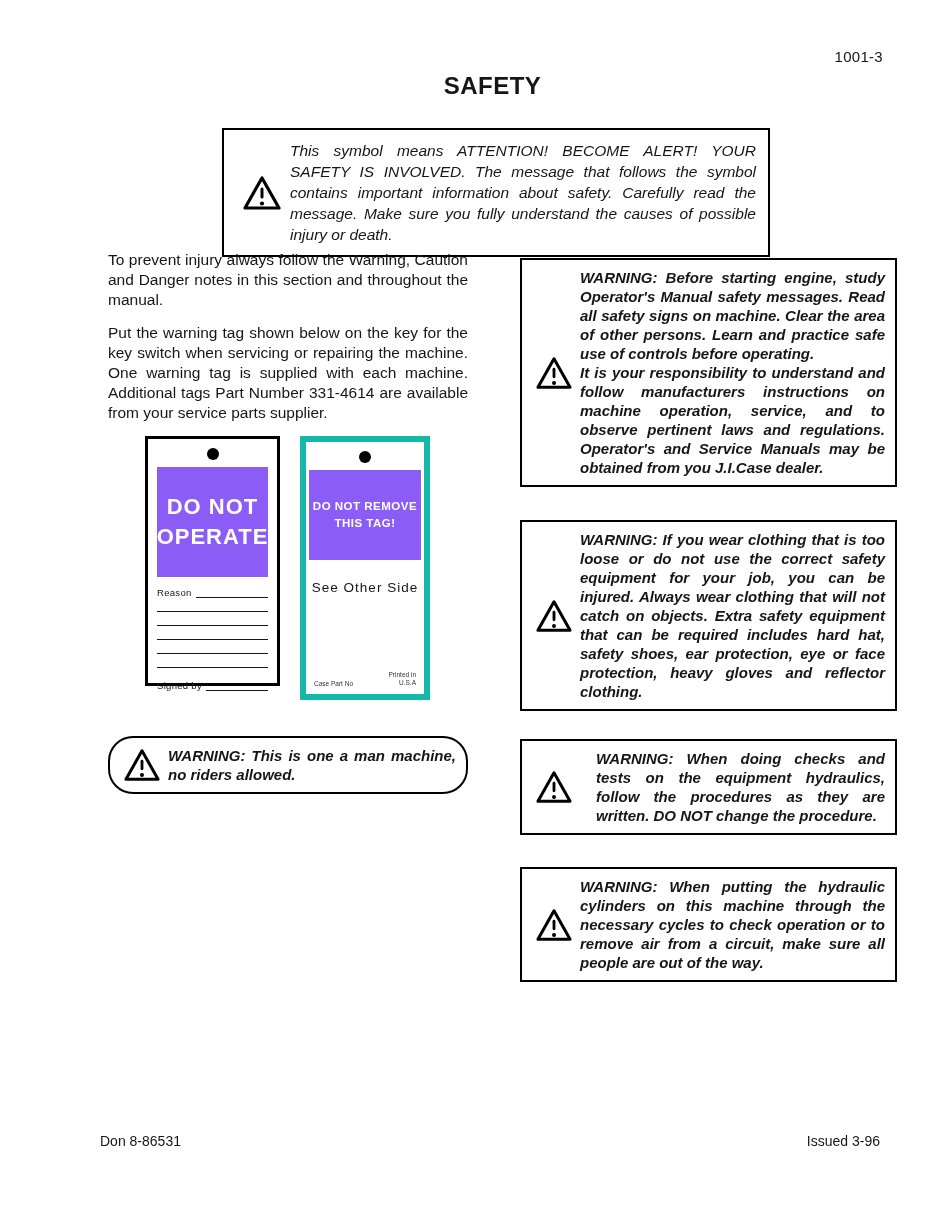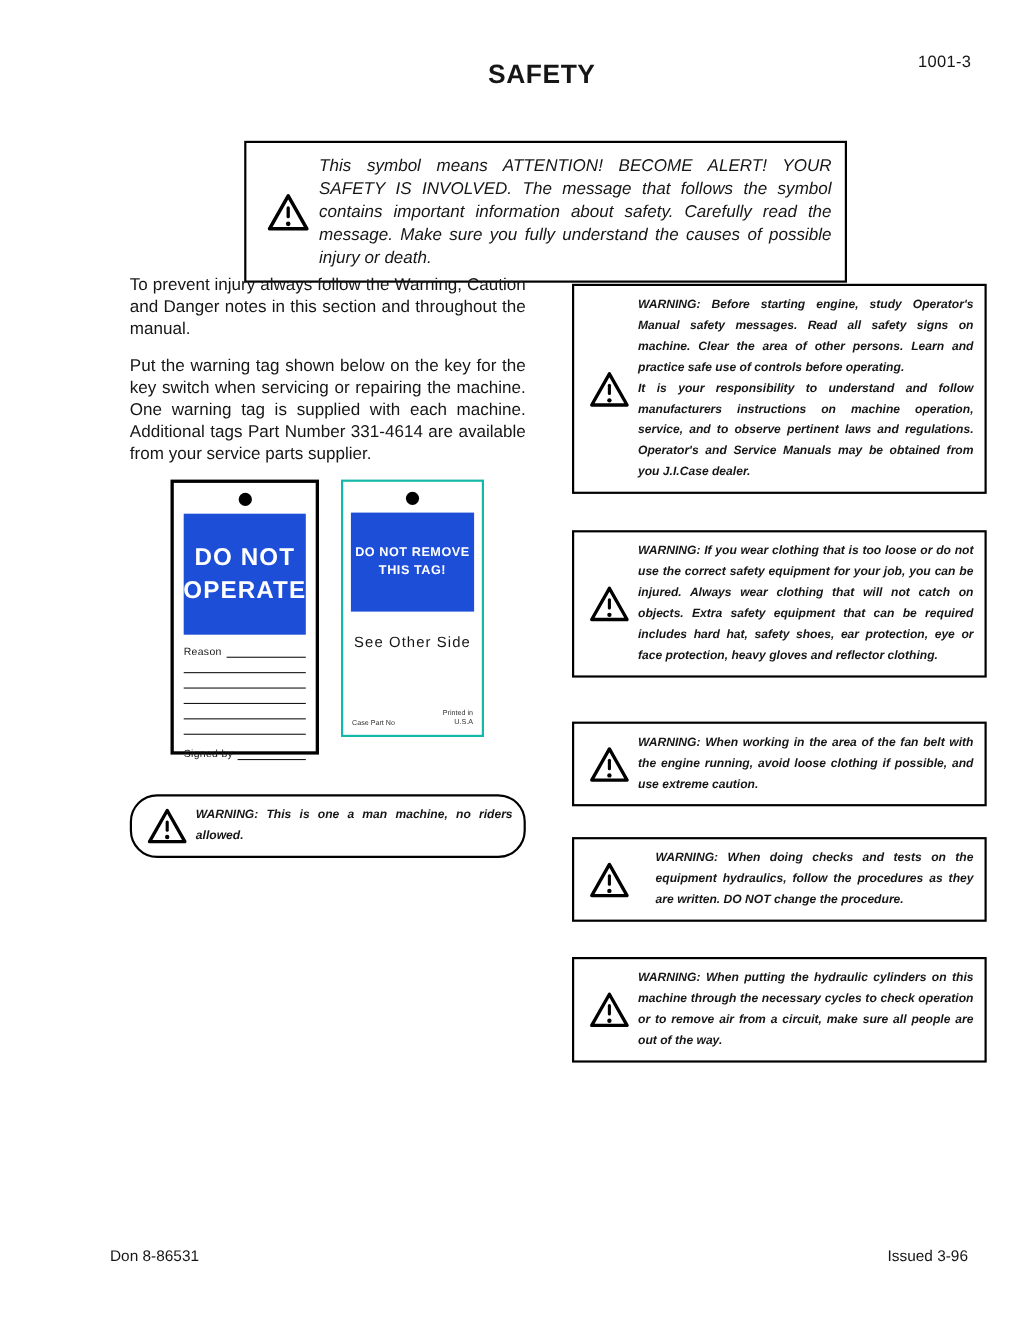--- a/index.html
+++ b/index.html
@@ -10,80 +10,80 @@
     background:#ffffff;
     color:#161616;
     font-family:"Liberation Sans", sans-serif;
     overflow:hidden;
   }
   .page-number{
     position:absolute;top:48px;right:52px;
     font-size:15px;letter-spacing:0.3px;
   }
   .page-title{
-    position:absolute;top:54px;left:90px;width:805px;
+    position:absolute;top:72px;left:90px;width:805px;
     text-align:center;font-size:24px;font-weight:bold;letter-spacing:0.5px;
   }
 
   
   .attention-box{
     position:absolute;top:128px;left:222px;width:548px;
     border:2px solid #000;
     display:flex;align-items:center;
     padding:10px 12px 10px 10px;box-sizing:border-box;
   }
   .attention-box .icon-col{flex:0 0 56px;display:flex;justify-content:center;}
   .attention-box .atx{
     flex:1;font-weight:normal;font-style:italic;
     font-size:15.5px;line-height:21px;text-align:justify;
   }
 
   
-  .col-left{position:absolute;left:108px;top:250px;width:360px;margin-left:10px;}
+  .col-left{position:absolute;left:108px;top:250px;width:360px;}
   .col-right{position:absolute;left:520px;top:252px;width:377px;}
 
   .body-par{
     font-size:15.5px;line-height:20px;text-align:justify;margin:0 0 7px 0;
   }
   .body-par + .body-par{margin-top:13px;}
 
   
   .warning-box{
     border:2px solid #000;
     display:flex;align-items:center;
     padding:8px 10px 8px 6px;box-sizing:border-box;
     background:#fff;
   }
   .warning-box .icon-col{flex:0 0 52px;display:flex;justify-content:center;}
   .warning-box .wtx{
     flex:1;font-weight:bold;font-style:italic;
-    font-size:11px;line-height:19px;text-align:justify;
+    font-size:15px;line-height:19px;text-align:justify;
   }
   .warning-box .wtx p{margin:0;}
 
   .lw1{margin-top:26px;}
   .lw2{margin-top:42px;}
   .lw3{margin-top:36px;border-radius:25px;}
   .rw1{margin-top:6px;}
   .rw2{margin-top:33px;}
   .rw3{margin-top:40px;}
   .rw4{margin-top:28px;gap:16px;}
   .rw5{margin-top:32px;}
 
   
   .tags-figure{display:flex;gap:20px;margin:13px 0 0 37px;}
   .tag{position:relative;background:#fff;box-sizing:border-box;}
   .tag-operate{width:135px;height:250px;border:3px solid #000;}
-  .tag-remove{width:130px;height:234px;border:2px solid #14b8a6;}
+  .tag-remove{width:130px;height:264px;border:6px solid #14b8a6;}
   .tag-hole{
     position:absolute;top:9px;left:50%;transform:translateX(-50%);
     width:12px;height:12px;border-radius:50%;background:#000;
   }
   .tag-panel{
-    margin:28px auto 0;background:#1d4ed8;color:#fff;
+    margin:28px auto 0;background:#8b5cf6;color:#fff;
     display:flex;flex-direction:column;align-items:center;justify-content:center;
     font-weight:bold;text-align:center;
   }
   .tag-operate .tag-panel{width:111px;height:110px;font-size:22px;letter-spacing:1px;line-height:30px;}
   .tag-remove .tag-panel{width:112px;height:90px;font-size:11.5px;letter-spacing:0.5px;line-height:17px;}
   .tag-lower{padding:10px 9px 0 9px;}
   .tag-label-row{display:flex;align-items:flex-end;font-size:9.5px;letter-spacing:0.3px;}
   .tag-label-row .fill-line{flex:1;border-bottom:1.5px solid #161616;margin-left:4px;height:10px;}
   .blank-line{border-bottom:1.5px solid #161616;height:13px;}
   .signed-row{margin-top:12px;}
@@ -205,28 +205,20 @@
 
     <div class="warning-box rw2">
       <span class="icon-col">
         <svg class="tri-icon" width="38" height="34" viewBox="0 0 40 36">
             <use href="#warn-tri"></use>
           </svg>
       </span>
       <div class="wtx">WARNING: If you wear clothing that is too loose or do not use the correct safety equipment for your job, you can be injured. Always wear clothing that will not catch on objects. Extra safety equipment that can be required includes hard hat, safety shoes, ear protection, eye or face protection, heavy gloves and reflector clothing.</div>
     </div>
 
-    <div class="warning-box rw3">
-      <span class="icon-col">
-        <svg class="tri-icon" width="38" height="34" viewBox="0 0 40 36">
-            <use href="#warn-tri"></use>
-          </svg>
-      </span>
-      <div class="wtx">WARNING: When working in the area of the fan belt with the engine running, avoid loose clothing if possible, and use extreme caution.</div>
-    </div>
 
     <div class="warning-box rw4">
       <span class="icon-col">
         <svg class="tri-icon" width="38" height="34" viewBox="0 0 40 36">
             <use href="#warn-tri"></use>
           </svg>
       </span>
       <div class="wtx">WARNING: When doing checks and tests on the equipment hydraulics, follow the procedures as they are written. DO NOT change the procedure.</div>
     </div>
 

